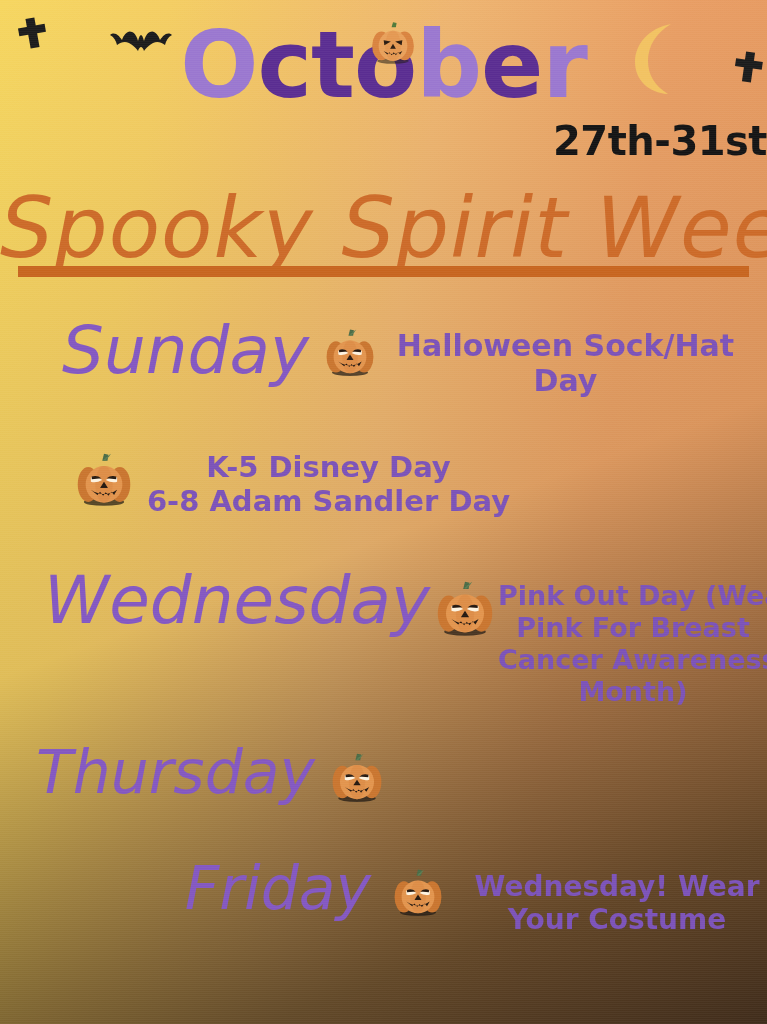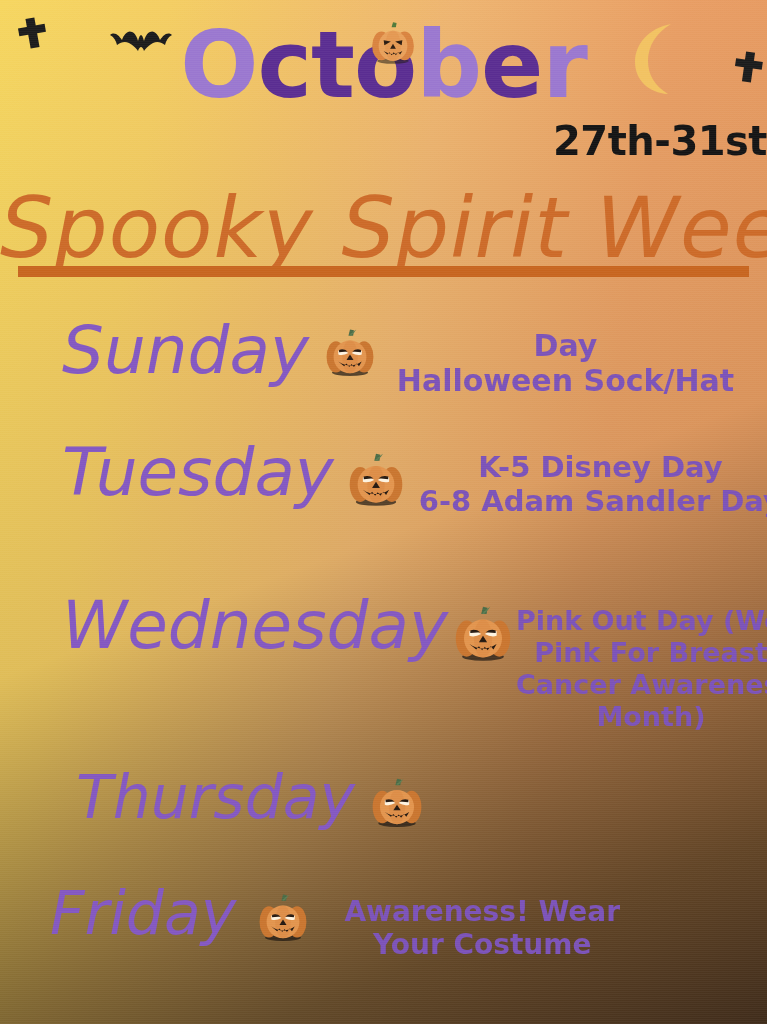--- a/index.html
+++ b/index.html
@@ -207,31 +207,31 @@
   #row-monday    { height: 118px; padding-left: 62px; }
   #row-monday    .day-name { font-size: 66px; padding-top: 18px; }
   #row-monday    .day-pumpkin { margin: 28px 0 0 16px; }
   #row-monday    .day-desc { font-size: 30px; padding-top: 28px; margin-left: 18px; width: 345px; }
 
   #row-tuesday   { height: 140px; padding-left: 62px; }
   #row-tuesday   .day-name { font-size: 66px; padding-top: 22px; }
   #row-tuesday   .day-pumpkin { margin: 34px 0 0 14px; }
   #row-tuesday   .day-desc { font-size: 29px; padding-top: 32px; margin-left: 14px; width: 365px; }
 
-  #row-wednesday { height: 172px; padding-left: 62px; margin-top: 25px; }
+  #row-wednesday { height: 172px; padding-left: 44px; }
   #row-wednesday .day-name { font-size: 66px; padding-top: 10px; }
   #row-wednesday .day-pumpkin { margin: 22px 0 0 6px; }
   #row-wednesday .day-desc { font-size: 27px; padding-top: 22px; margin-left: 4px; width: 270px; }
 
-  #row-thursday  { height: 118px; padding-left: 76px; }
+  #row-thursday  { height: 118px; padding-left: 36px; }
   #row-thursday  .day-name { font-size: 60px; padding-top: 12px; }
   #row-thursday  .day-pumpkin { margin: 22px 0 0 16px; }
   #row-thursday  .day-desc { font-size: 30px; padding-top: 26px; margin-left: 28px; width: 240px; letter-spacing: 1px; }
 
-  #row-friday    { height: 120px; padding-left: 50px; }
+  #row-friday    { height: 120px; padding-left: 50px; justify-content: flex-end; }
   #row-friday    .day-name { font-size: 60px; padding-top: 10px; }
   #row-friday    .day-pumpkin { margin: 20px 0 0 22px; }
   #row-friday    .day-desc { font-size: 28px; padding-top: 22px; margin-left: 24px; width: 300px; }
 
   .pk { display: block; }
 </style>
 </head>
 <body>
 
 <div id="poster">
@@ -300,26 +300,25 @@
             <ellipse cx="32" cy="37" rx="10" ry="21" fill="#d88640" opacity="0.45"></ellipse>
             <path d="M17 29 q7 -2 13 3 q-7 4 -13 2 z" fill="#fdf3e0"></path>
             <path d="M47 29 q-7 -2 -13 3 q7 4 13 2 z" fill="#fdf3e0"></path>
             <path d="M18 28 q6 -2 11 2 l-11 1 z" fill="#241810"></path>
             <path d="M46 28 q-6 -2 -11 2 l11 1 z" fill="#241810"></path>
             <path d="M32 34 l4.5 7 l-9 0 z" fill="#241810"></path>
             <path d="M17 43 q15 10 30 0 l-3.5 6 l-3 -3.5 l-3.5 4.5 l-3 -4 l-3 4 l-3.5 -4.5 l-3 3.5 z" fill="#241810"></path>
           </svg>
         </div>
         <div class="day-desc">
+          <div>Halloween Sock/Hat</div>
           <div>Day</div>
-          <div>Halloween Sock/Hat</div>
         </div>
       </div>
       <div class="day-row" id="row-tuesday">
-        <div class="day-name">Tuesday</div>
         <div class="day-pumpkin">
           <svg class="pk" viewBox="0 0 64 64" width="56" height="56" aria-hidden="true">
             <path d="M30 10 l2 -8 l5 1 l-1 7 z" fill="#4a6b46"></path>
             <path d="M31 9 q6 -5 9 -7 q-2 4 -7 8 z" fill="#5c7d52"></path>
             <ellipse cx="32" cy="57" rx="23" ry="4.5" fill="#1a1410" opacity="0.7"></ellipse>
             <ellipse cx="14" cy="37" rx="12" ry="20" fill="#c9752f"></ellipse>
             <ellipse cx="50" cy="37" rx="12" ry="20" fill="#c9752f"></ellipse>
             <ellipse cx="32" cy="37" rx="21" ry="21" fill="#e2944d"></ellipse>
             <ellipse cx="32" cy="37" rx="10" ry="21" fill="#d88640" opacity="0.45"></ellipse>
             <path d="M17 29 q7 -2 13 3 q-7 4 -13 2 z" fill="#fdf3e0"></path>
@@ -394,20 +393,20 @@
             <ellipse cx="32" cy="37" rx="10" ry="21" fill="#d88640" opacity="0.45"></ellipse>
             <path d="M17 29 q7 -2 13 3 q-7 4 -13 2 z" fill="#fdf3e0"></path>
             <path d="M47 29 q-7 -2 -13 3 q7 4 13 2 z" fill="#fdf3e0"></path>
             <path d="M18 28 q6 -2 11 2 l-11 1 z" fill="#241810"></path>
             <path d="M46 28 q-6 -2 -11 2 l11 1 z" fill="#241810"></path>
             <path d="M32 34 l4.5 7 l-9 0 z" fill="#241810"></path>
             <path d="M17 43 q15 10 30 0 l-3.5 6 l-3 -3.5 l-3.5 4.5 l-3 -4 l-3 4 l-3.5 -4.5 l-3 3.5 z" fill="#241810"></path>
           </svg>
         </div>
         <div class="day-desc">
-          <div>Awareness! Wear</div>
+          <div>Wednesday! Wear</div>
           <div>Your Costume</div>
         </div>
       </div>
     </div>
 
   <div id="grain"></div>
 </div>
 
 </body></html>

